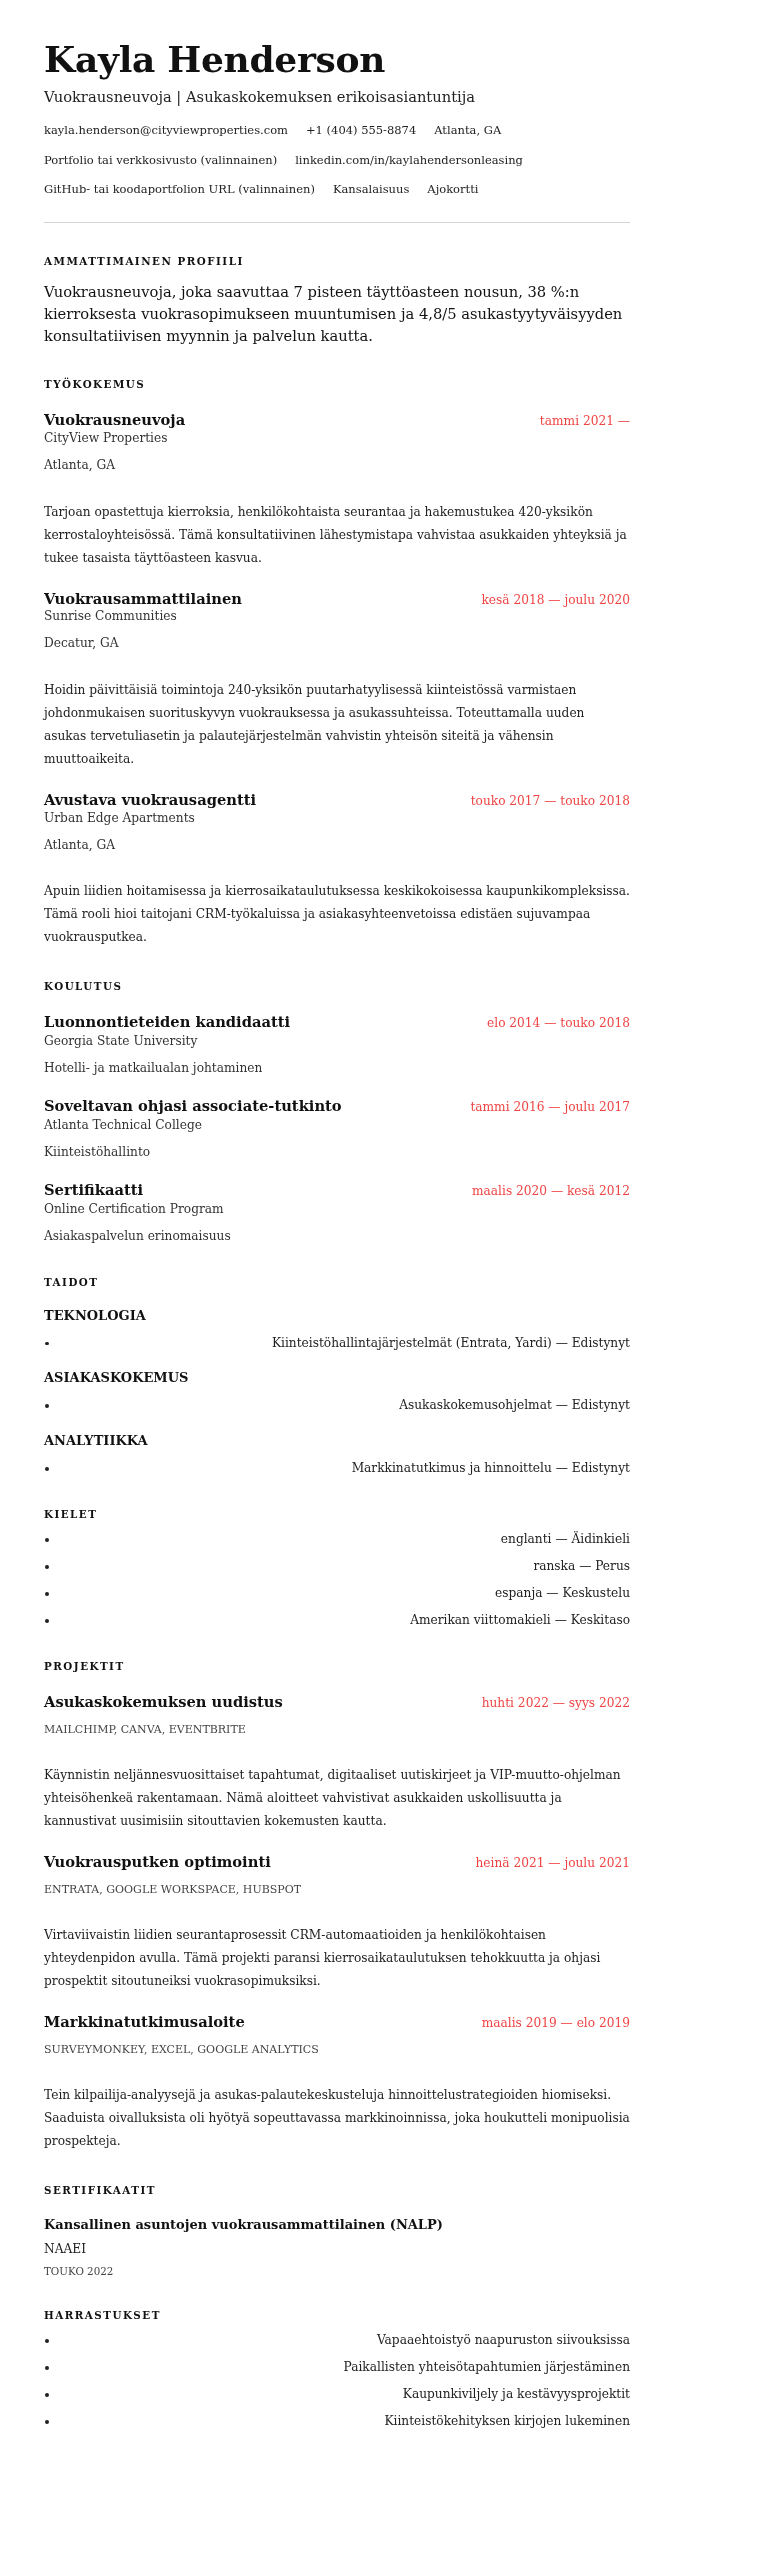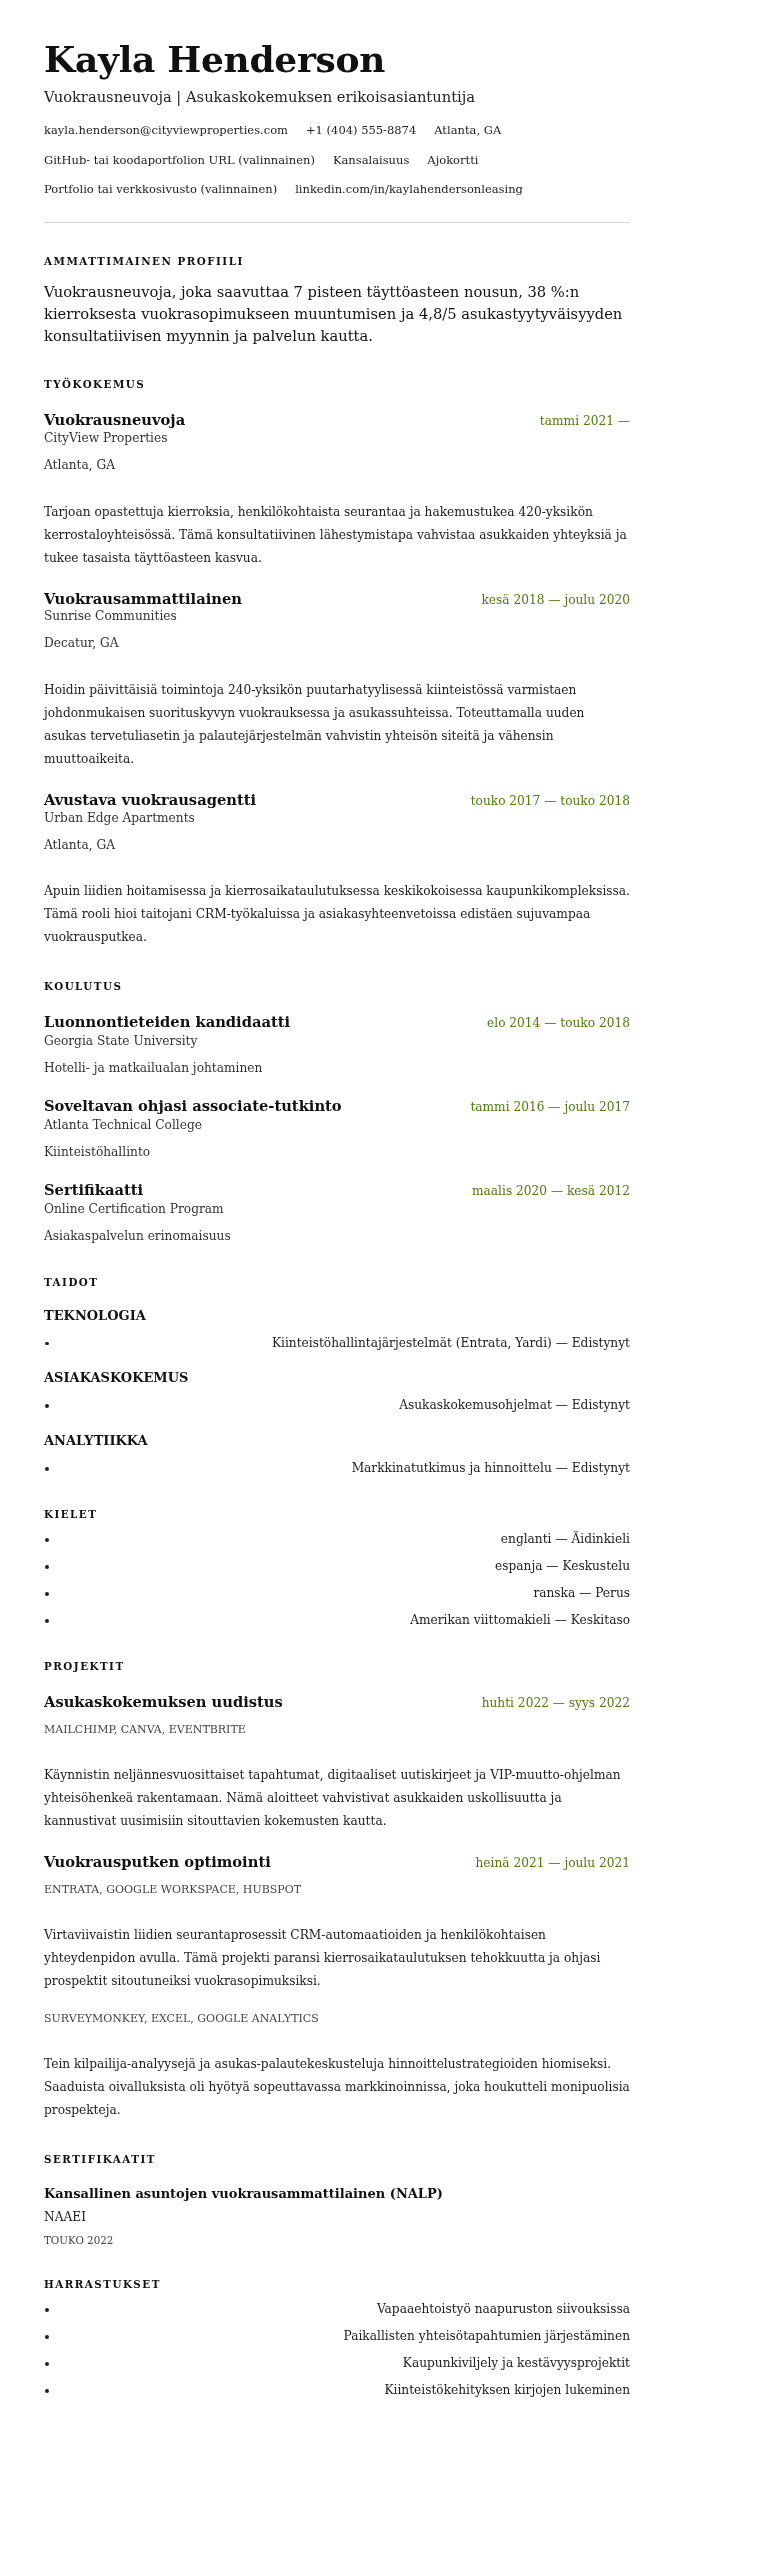--- a/index.html
+++ b/index.html
@@ -72,21 +72,21 @@
       align-items: baseline;
     }
     .entry-title {
       font-size: 14.7px;
       font-weight: bold;
       line-height: 19px;
       color: #111;
     }
     .entry-date {
       font-size: 12.2px;
-      color: #4d7c0f;
+      color: #ef4444;
       line-height: 16.7px;
       white-space: nowrap;
     }
     .entry-sub {
       font-size: 12.2px;
       line-height: 16.7px;
       color: #333;
     }
     .entry-sub.loc { margin-top: 10.3px; }
     .entry-sub.field { margin-top: 10.3px; }
@@ -173,27 +173,27 @@
   <header>
     <h1 class="name">Kayla Henderson</h1>
     <div class="headline">Vuokrausneuvoja | Asukaskokemuksen erikoisasiantuntija</div>
 
     <div class="contact-row">
       <span>kayla.henderson@cityviewproperties.com</span>
       <span>+1 (404) 555-8874</span>
       <span>Atlanta, GA</span>
     </div>
     <div class="contact-row">
+      <span>Portfolio tai verkkosivusto (valinnainen)</span>
+      <span>linkedin.com/in/kaylahendersonleasing</span>
+    </div>
+    <div class="contact-row">
       <span>GitHub- tai koodaportfolion URL (valinnainen)</span>
       <span>Kansalaisuus</span>
       <span>Ajokortti</span>
-    </div>
-    <div class="contact-row">
-      <span>Portfolio tai verkkosivusto (valinnainen)</span>
-      <span>linkedin.com/in/kaylahendersonleasing</span>
     </div>
     <div class="divider"></div>
   </header>
 
   <section class="section">
     <h2 class="section-title">AMMATTIMAINEN PROFIILI</h2>
     <p class="summary">Vuokrausneuvoja, joka saavuttaa 7 pisteen täyttöasteen nousun, 38 %:n kierroksesta vuokrasopimukseen muuntumisen ja 4,8/5 asukastyytyväisyyden konsultatiivisen myynnin ja palvelun kautta.</p>
   </section>
 
   <section class="section">
@@ -284,22 +284,22 @@
       <ul class="bullets">
         <li>Markkinatutkimus ja hinnoittelu — Edistynyt</li>
       </ul>
     </div>
   </section>
 
   <section class="section">
     <h2 class="section-title">KIELET</h2>
     <ul class="bullets lang-list">
       <li>englanti — Äidinkieli</li>
+      <li>ranska — Perus</li>
       <li>espanja — Keskustelu</li>
-      <li>ranska — Perus</li>
       <li>Amerikan viittomakieli — Keskitaso</li>
     </ul>
   </section>
 
   <section class="section">
     <h2 class="section-title">PROJEKTIT</h2>
 
     <div class="entry">
       <div class="entry-head">
         <div class="entry-title">Asukaskokemuksen uudistus</div>
@@ -312,20 +312,24 @@
     <div class="entry">
       <div class="entry-head">
         <div class="entry-title">Vuokrausputken optimointi</div>
         <div class="entry-date">heinä 2021 — joulu 2021</div>
       </div>
       <div class="entry-tech">ENTRATA, GOOGLE WORKSPACE, HUBSPOT</div>
       <p class="entry-desc">Virtaviivaistin liidien seurantaprosessit CRM-automaatioiden ja henkilökohtaisen yhteydenpidon avulla. Tämä projekti paransi kierrosaikataulutuksen tehokkuutta ja ohjasi prospektit sitoutuneiksi vuokrasopimuksiksi.</p>
     </div>
 
     <div class="entry">
+      <div class="entry-head">
+        <div class="entry-title">Markkinatutkimusaloite</div>
+        <div class="entry-date">maalis 2019 — elo 2019</div>
+      </div>
       <div class="entry-tech">SURVEYMONKEY, EXCEL, GOOGLE ANALYTICS</div>
       <p class="entry-desc">Tein kilpailija-analyysejä ja asukas-palautekeskusteluja hinnoittelustrategioiden hiomiseksi. Saaduista oivalluksista oli hyötyä sopeuttavassa markkinoinnissa, joka houkutteli monipuolisia prospekteja.</p>
     </div>
   </section>
 
   <section class="section">
     <h2 class="section-title">SERTIFIKAATIT</h2>
     <div class="cert">
       <div class="cert-title">Kansallinen asuntojen vuokrausammattilainen (NALP)</div>
       <div class="cert-issuer">NAAEI</div>

